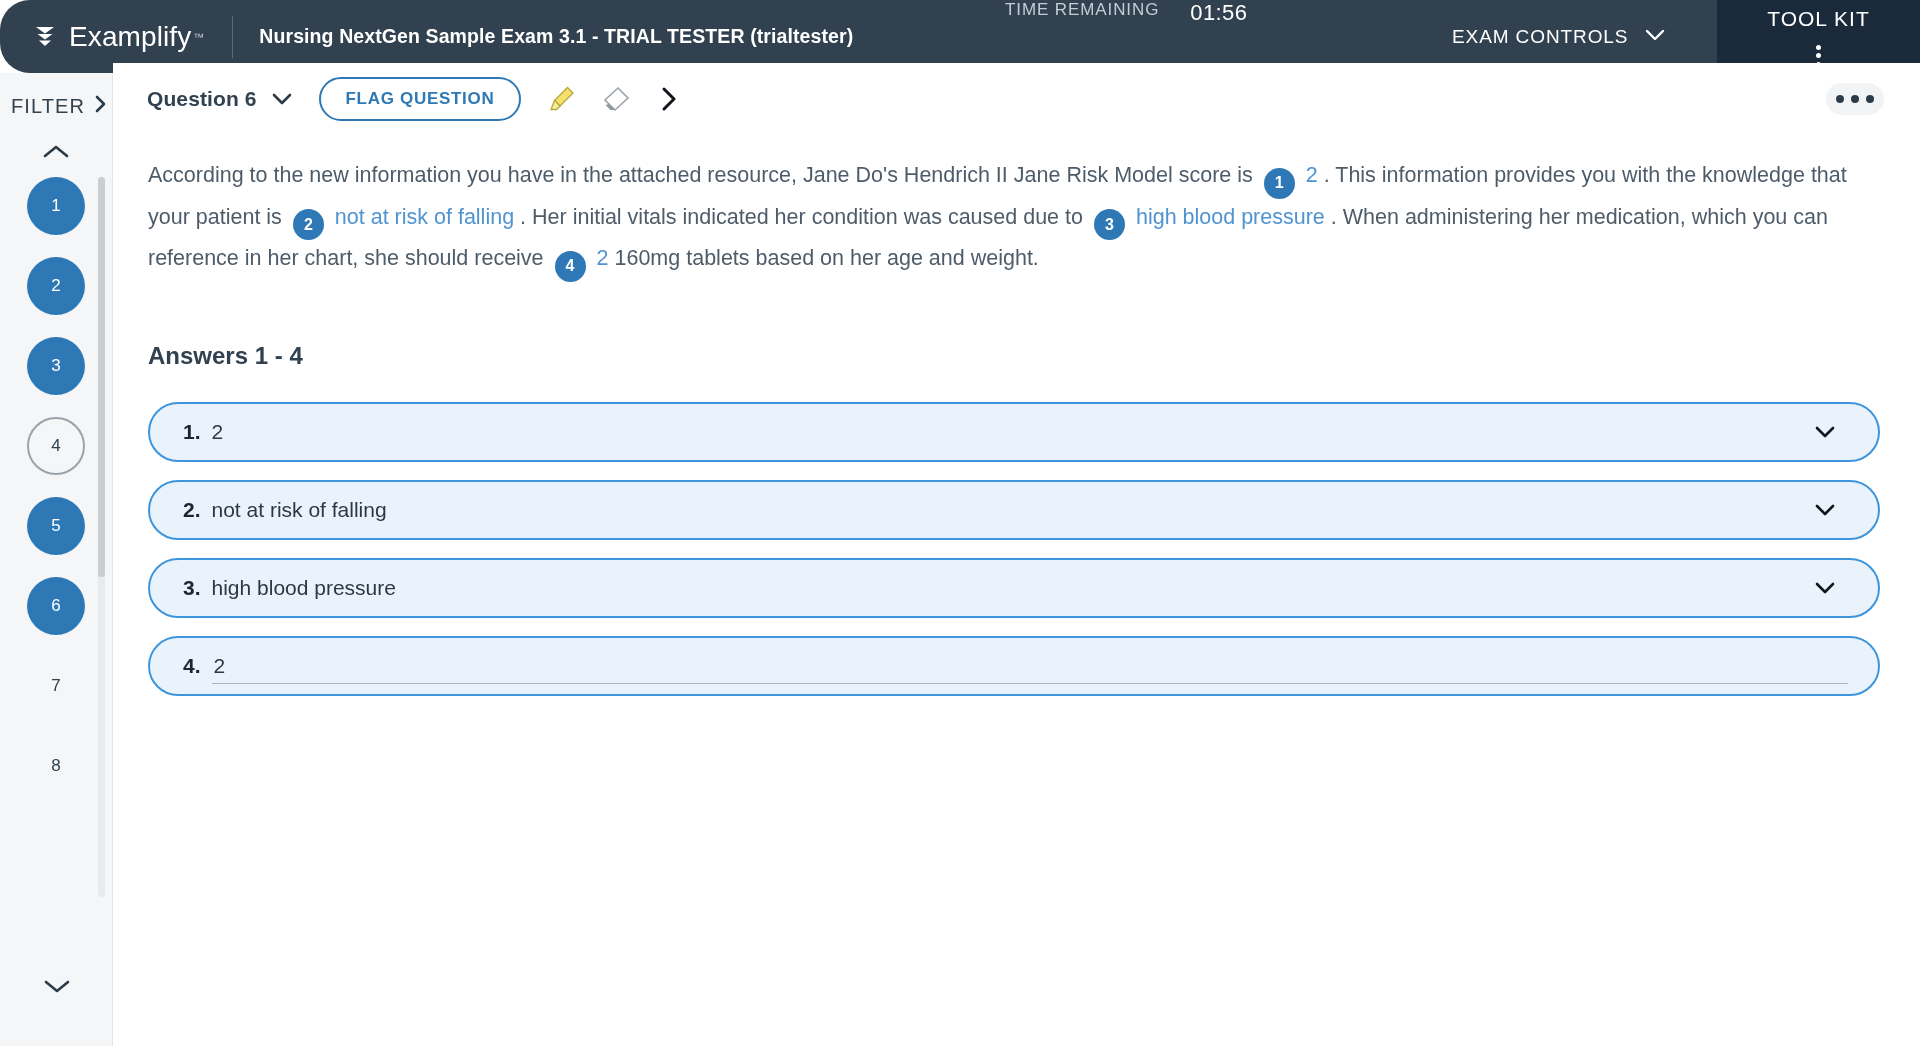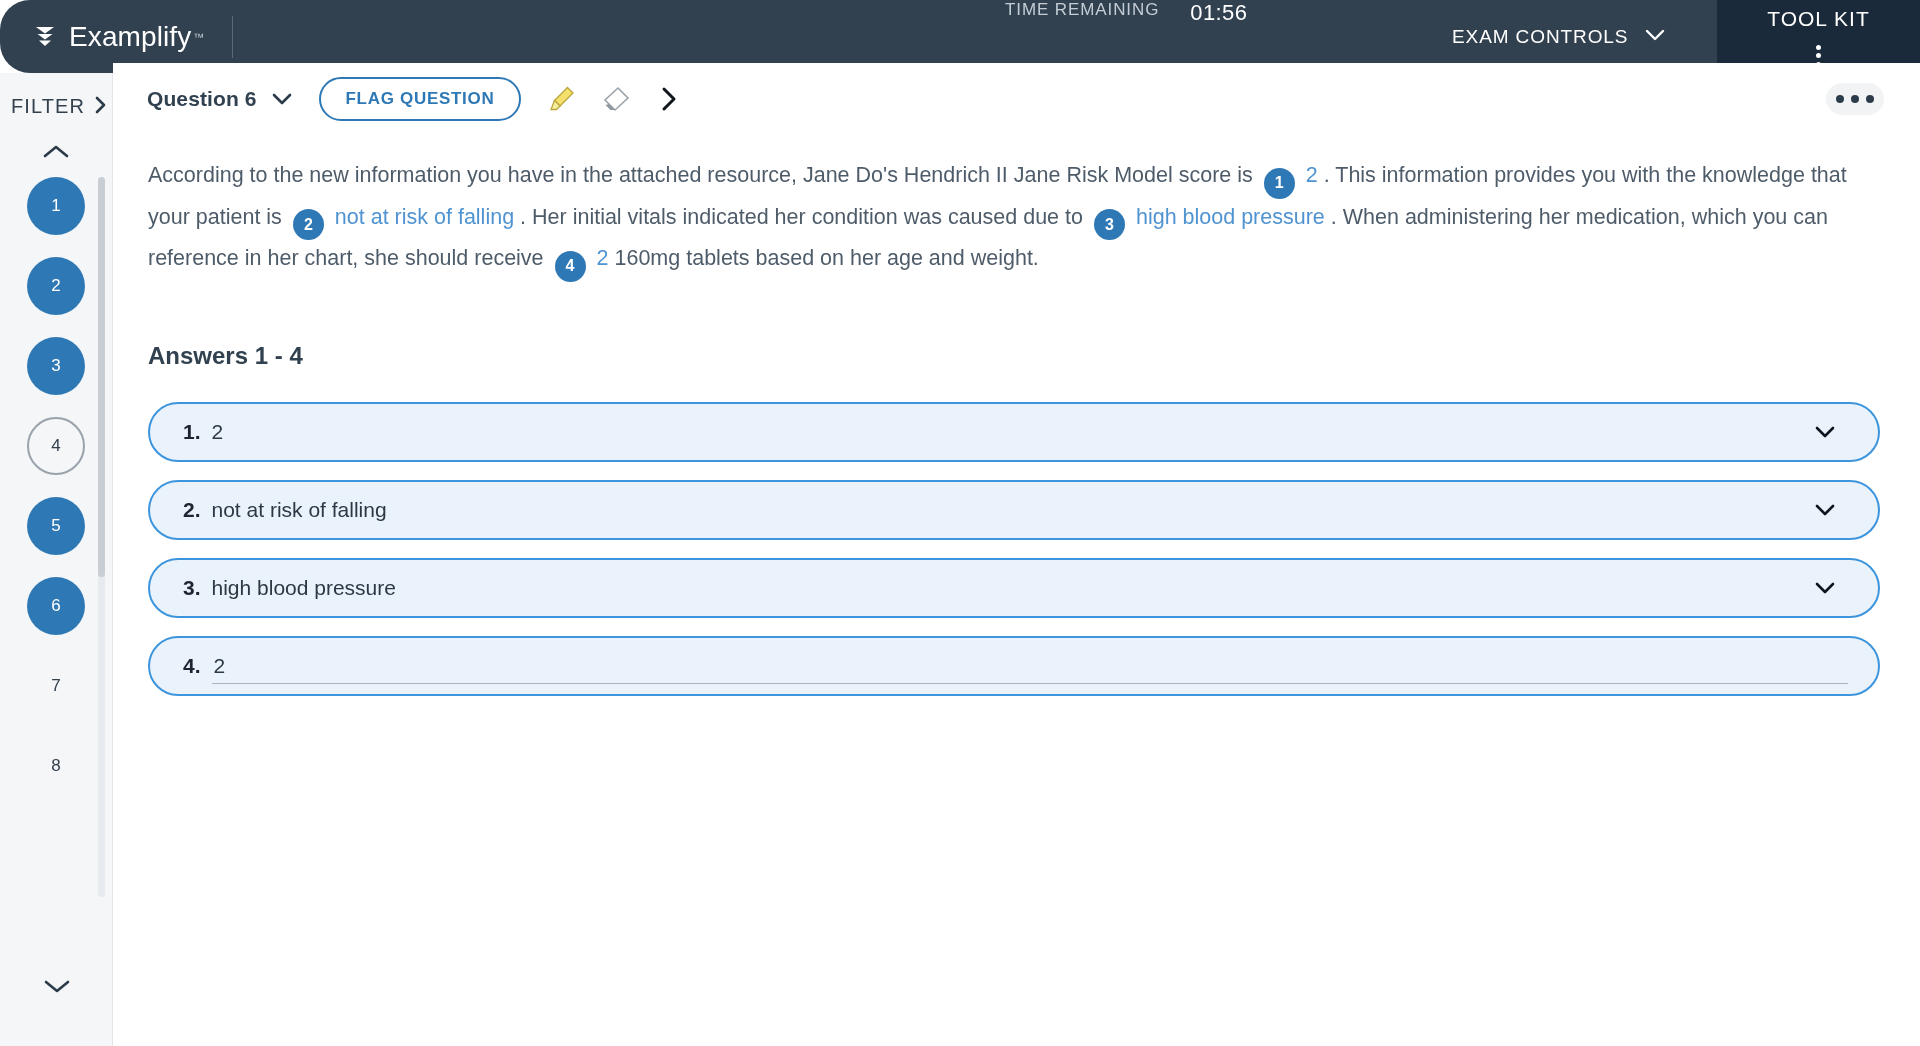--- a/index.html
+++ b/index.html
@@ -49,21 +49,21 @@
   .toolkit .lbl { color: #ffffff; font-size: 21px; letter-spacing: 1px; font-weight: 400; }
   .kebab { display: flex; flex-direction: column; gap: 3.5px; }
   .kebab i { width: 5px; height: 5px; border-radius: 50%; background: #ffffff; display:block; }
 
   
   .sidebar {
     position: absolute; left: 0; top: 73px; width: 113px; height: 973px;
     background: #f4f6f8; border-right: 1px solid #e1e5e9;
   }
   .filter-row {
-    display: flex; align-items: center; gap: 9px;
+    display: flex; align-items: flex-start; gap: 9px;
     padding: 22px 0 0 11px; cursor: pointer;
   }
   .filter-row .lbl { color: #33414f; font-size: 20px; letter-spacing: 1.1px; }
   .nav-up { display: flex; justify-content: center; margin-top: 26px; cursor: pointer; }
   .qlist { position: relative; margin-top: 17px; }
   .qitem {
     width: 58px; height: 58px; margin: 0 auto 22px auto; border-radius: 50%;
     display: flex; align-items: center; justify-content: center;
     font-size: 17px; cursor: pointer; position: relative;
   }
@@ -149,20 +149,21 @@
       <svg width="28" height="28" viewBox="0 0 28 28">
         <path d="M5 4 H23 L14 10.5 Z" fill="#ffffff"></path>
         <path d="M6.5 11 H21.5 L14 16.5 Z" fill="#ffffff"></path>
         <path d="M8 17.5 H20 L14 23 Z" fill="#ffffff"></path>
       </svg>
     </span>
     <span class="brand-name">Examplify</span>
     <span class="brand-tm">™</span>
   </div>
   <div class="hdr-divider"></div>
+  <div class="exam-title">Nursing NextGen Sample Exam 3.1 - TRIAL TESTER (trialtester)</div>
 
   <div class="timer-wrap">
     <span class="timer-label">TIME REMAINING</span>
     <span class="timer-value">01:56</span>
   </div>
 
   <div class="exam-controls">
     <span class="lbl">EXAM CONTROLS</span>
     <span>
       <svg width="20" height="13" viewBox="0 0 20 13">

